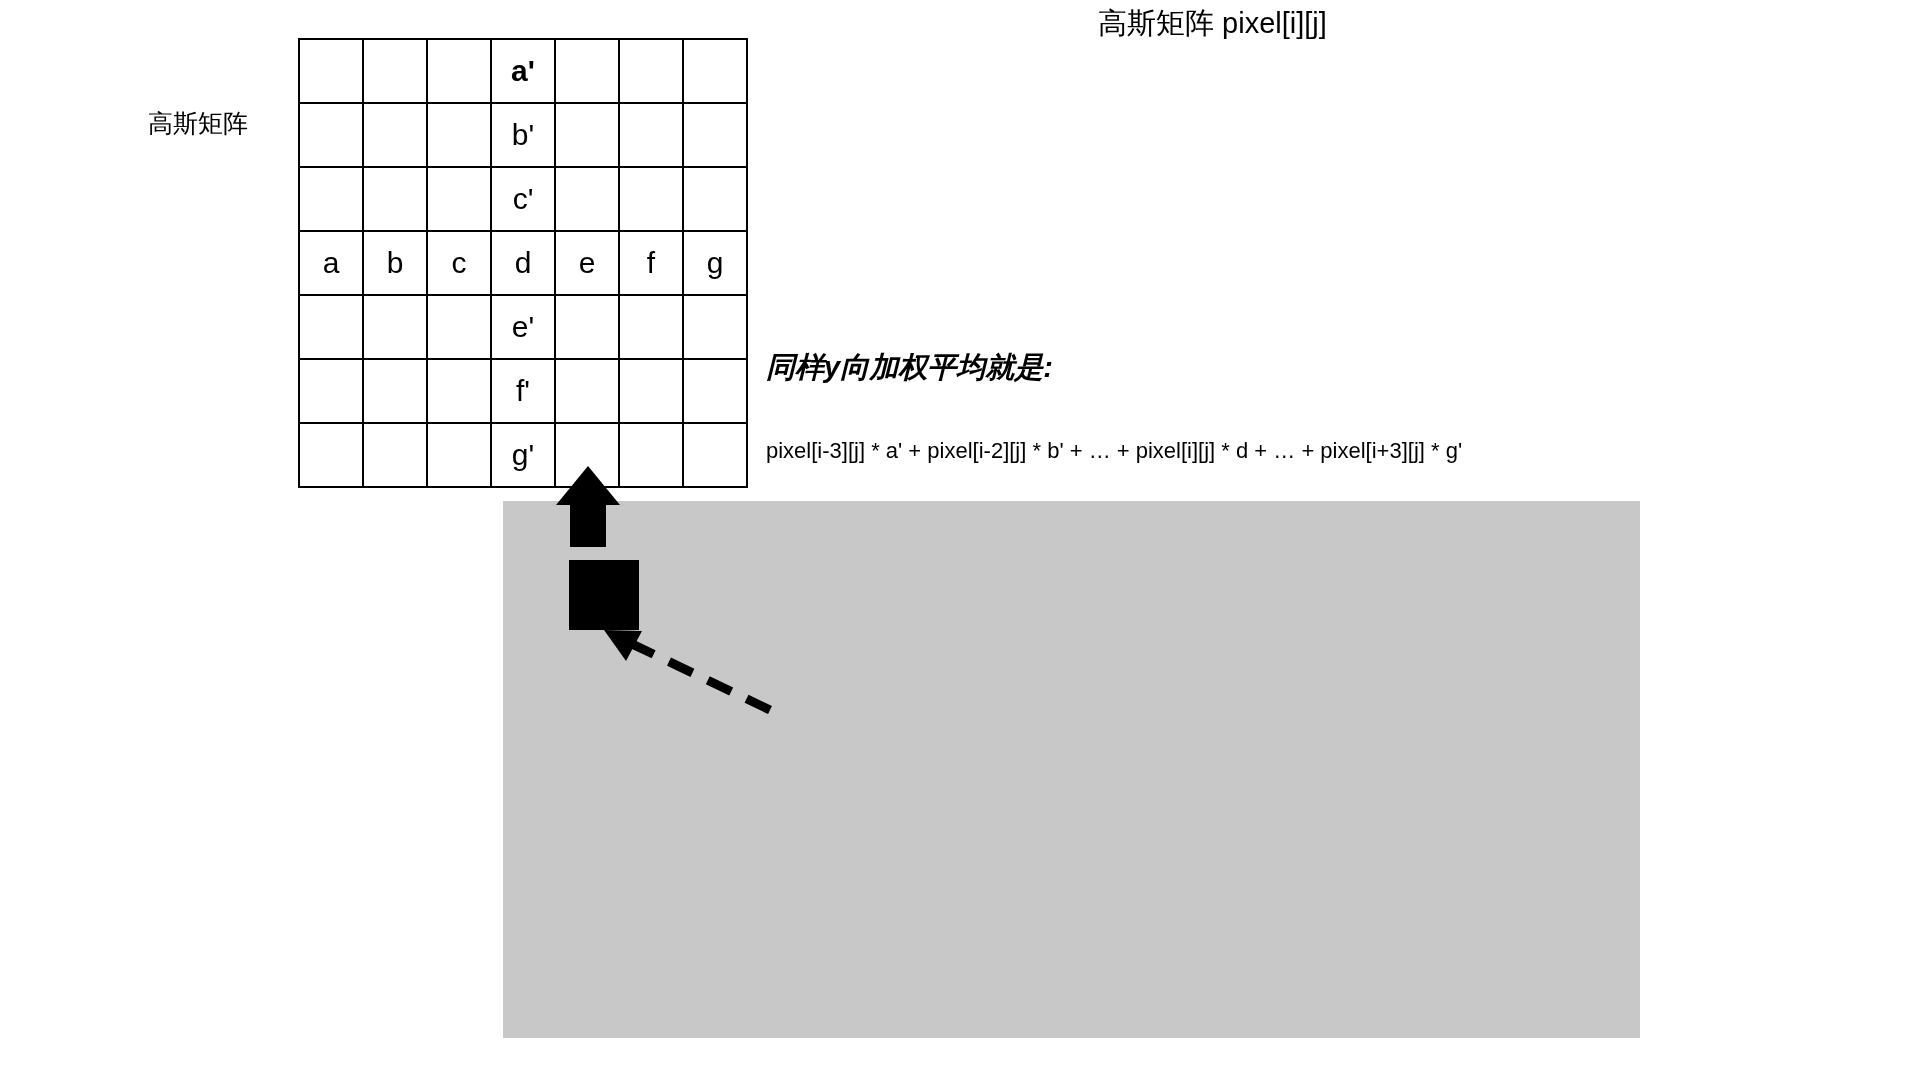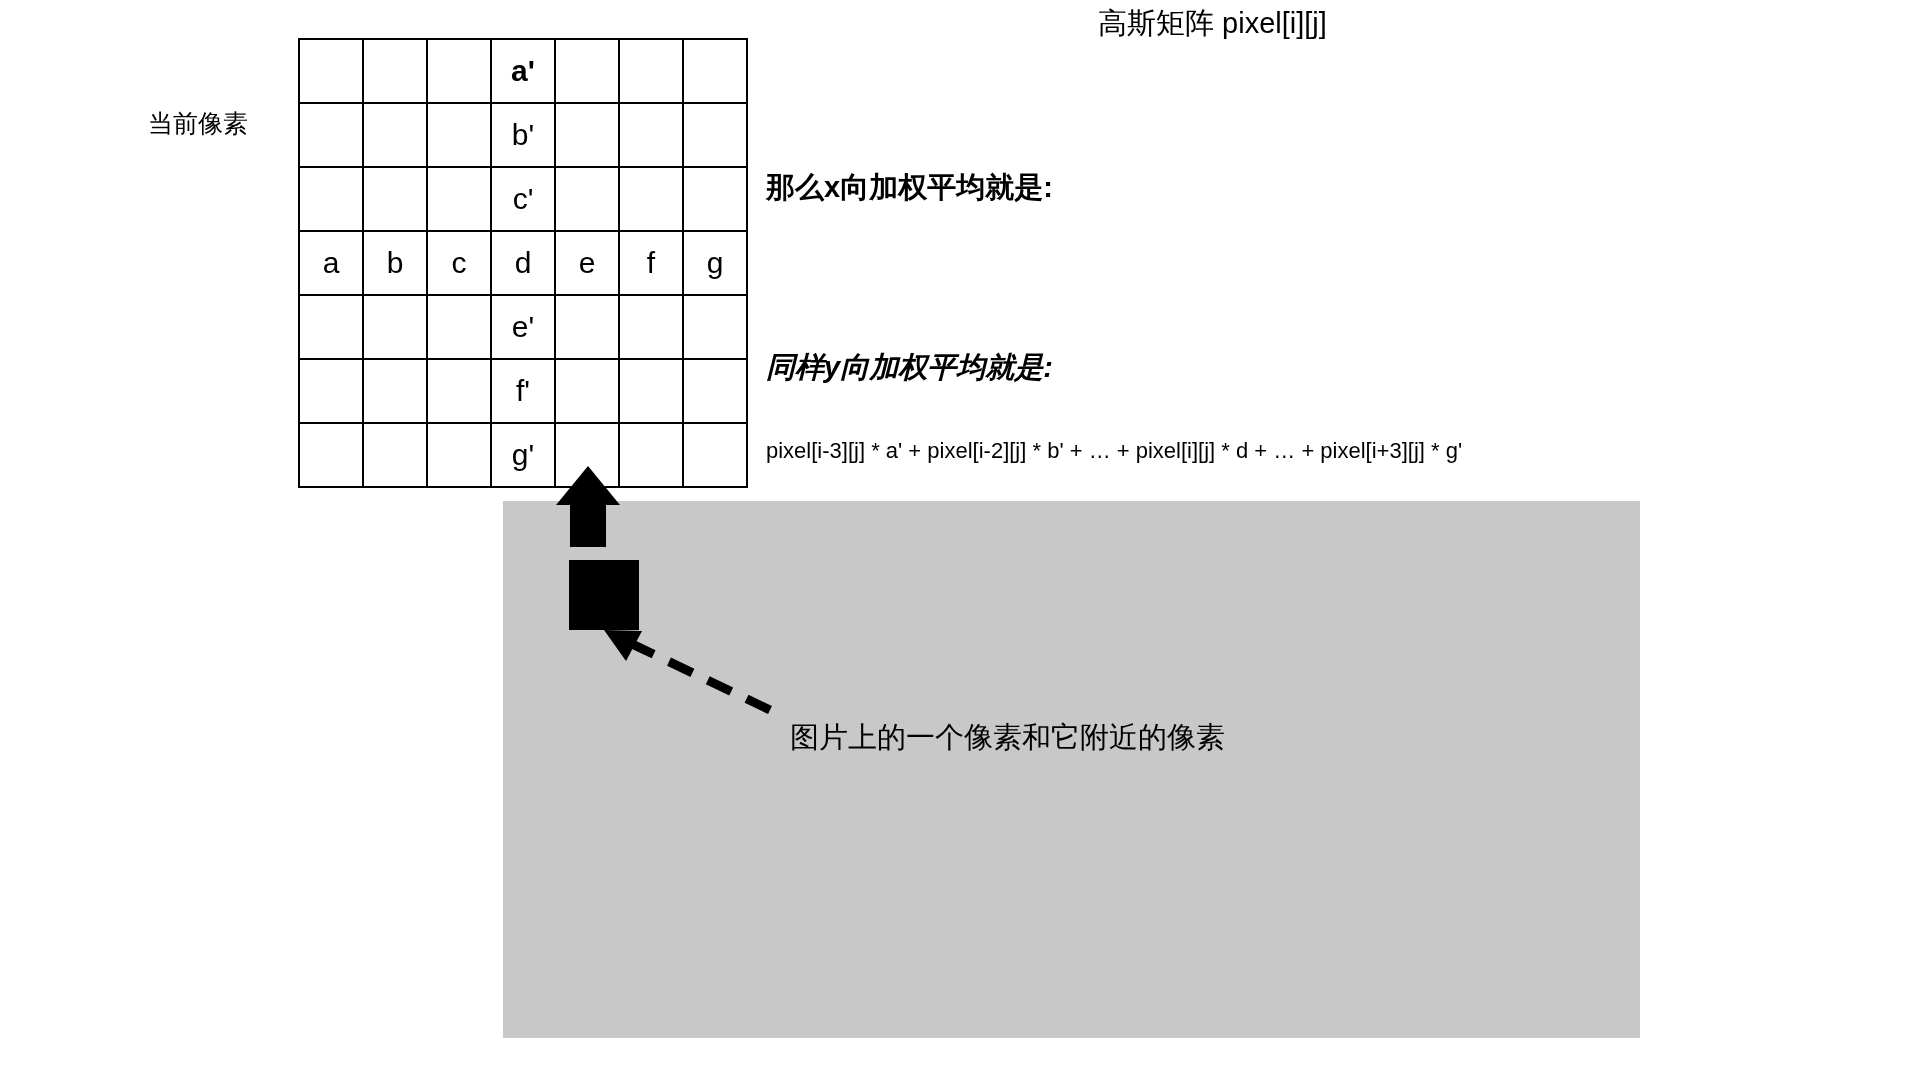--- a/index.html
+++ b/index.html
@@ -116,21 +116,21 @@
     pointer-events: none;
   }
 </style>
 </head>
 <body>
 
 <div id="canvas">
 
   <div id="image-area"></div>
 
-  <div id="matrix-label">当前像素</div>
+  <div id="matrix-label">高斯矩阵</div>
 
   <table id="matrix">
     <tbody>
       <tr>
         <td></td>
         <td></td>
         <td></td>
         <td class="bold">a'</td>
         <td></td>
         <td></td>
@@ -187,27 +187,25 @@
         <td></td>
         <td>g'</td>
         <td></td>
         <td></td>
         <td></td>
       </tr>
     </tbody>
   </table>
 
   <div id="title-top">高斯矩阵 pixel[i][j]</div>
-  <div id="heading-x" class="heading">那么x向加权平均就是:</div>
   <div id="heading-y" class="heading">同样y向加权平均就是:</div>
   <div id="formula-y" class="formula">pixel[i-3][j] * a' + pixel[i-2][j] * b' + … + pixel[i][j] * d + … + pixel[i+3][j] * g'</div>
 
   <div id="pixel-square"></div>
 
-  <div id="pixel-caption">图片上的一个像素和它附近的像素</div>
 
   <svg class="overlay">
 
     <g>
       <polygon points="588,466 620,505 606,505 606,547 570,547 570,505 556,505" fill="#000000"></polygon>
     </g>
 
     <g>
       <line x1="770" y1="710" x2="630" y2="643" stroke="#000000" stroke-width="9" stroke-dasharray="26,17"></line>
       <polygon points="604,630 642,631 626,661" fill="#000000"></polygon>

